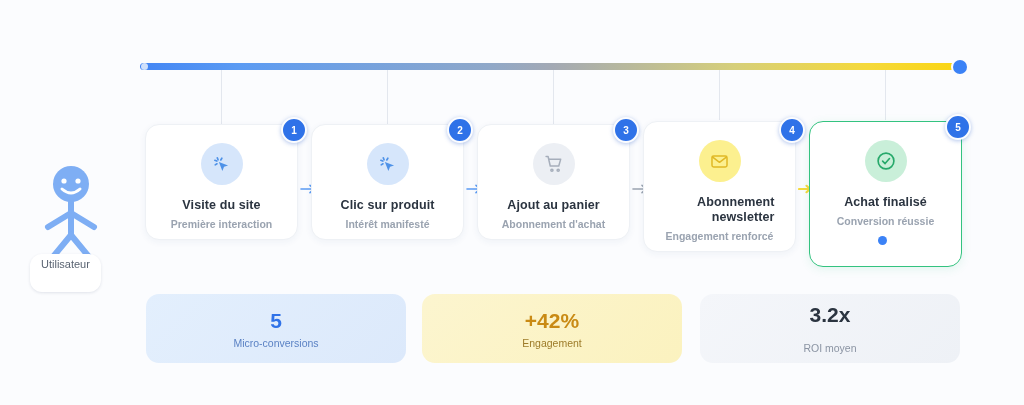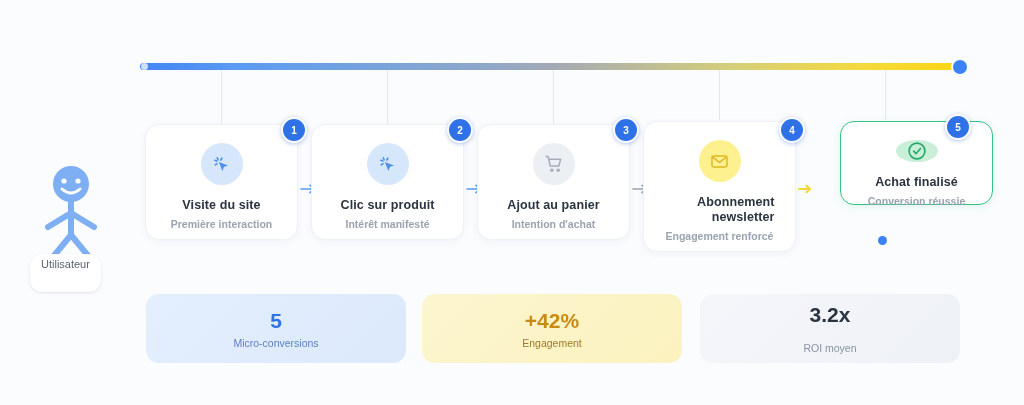--- a/index.html
+++ b/index.html
@@ -168,21 +168,21 @@
 
   <div class="card" style="left:477px;top:124px;width:153px;height:116px;">
     <div class="card-icon" style="background:#eceff4;">
       <svg width="20" height="20" viewBox="0 0 24 24" fill="none" stroke="#a6aebb" stroke-width="1.8" stroke-linecap="round" stroke-linejoin="round">
         <circle cx="9.5" cy="19.5" r="1.3"></circle>
           <circle cx="17" cy="19.5" r="1.3"></circle>
         <path d="M2.5 3h2.4l2.6 11.4h10.2l2.3-8H6.4"></path>
       </svg>
     </div>
     <div class="card-title">Ajout au panier</div>
-    <div class="card-sub">Intention d'achat</div>
+    <div class="card-sub">Abonnement d'achat</div>
   </div>
   <div class="badge" style="left:613px;top:117px;">3</div>
   <svg class="arrow" style="left:632px;top:182px;" viewBox="0 0 18 14" fill="none" stroke="#9aa3b0" stroke-width="1.6" stroke-linecap="round" stroke-linejoin="round">
     <line x1="1" y1="7" x2="14" y2="7"></line>
       <polyline points="10,3.4 14,7 10,10.6"></polyline>
   </svg>
 
   <div class="card" style="left:643px;top:121px;width:153px;height:131px;">
     <div class="card-icon" style="background:#fcf08f;">
       <svg width="19" height="19" viewBox="0 0 24 24" fill="none" stroke="#e0b825" stroke-width="1.9" stroke-linecap="round" stroke-linejoin="round">
@@ -192,21 +192,21 @@
     </div>
     <div class="card-title" style="max-width:110px;">Abonnement newsletter</div>
     <div class="card-sub">Engagement renforcé</div>
   </div>
   <div class="badge" style="left:779px;top:117px;">4</div>
   <svg class="arrow" style="left:798px;top:182px;" viewBox="0 0 18 14" fill="none" stroke="#f5d93b" stroke-width="2.2" stroke-linecap="round" stroke-linejoin="round">
     <line x1="1" y1="7" x2="12" y2="7"></line>
       <polyline points="8.5,3.8 12,7 8.5,10.2"></polyline>
   </svg>
 
-  <div class="card success" style="left:840px;top:121px;width:153px;height:84px;">
+  <div class="card success" style="left:809px;top:121px;width:153px;height:146px;">
     <div class="card-icon" style="background:#c9efd9;">
       <svg width="22" height="22" viewBox="0 0 24 24" fill="none" stroke="#27a96b" stroke-width="1.8" stroke-linecap="round" stroke-linejoin="round">
         <circle cx="12" cy="12" r="8.6"></circle>
           <polyline points="8.3,12.2 11,14.8 15.8,9.3"></polyline>
       </svg>
     </div>
     <div class="card-title">Achat finalisé</div>
     <div class="card-sub">Conversion réussie</div>
   </div>
   <div class="badge" style="left:945px;top:114px;">5</div>

